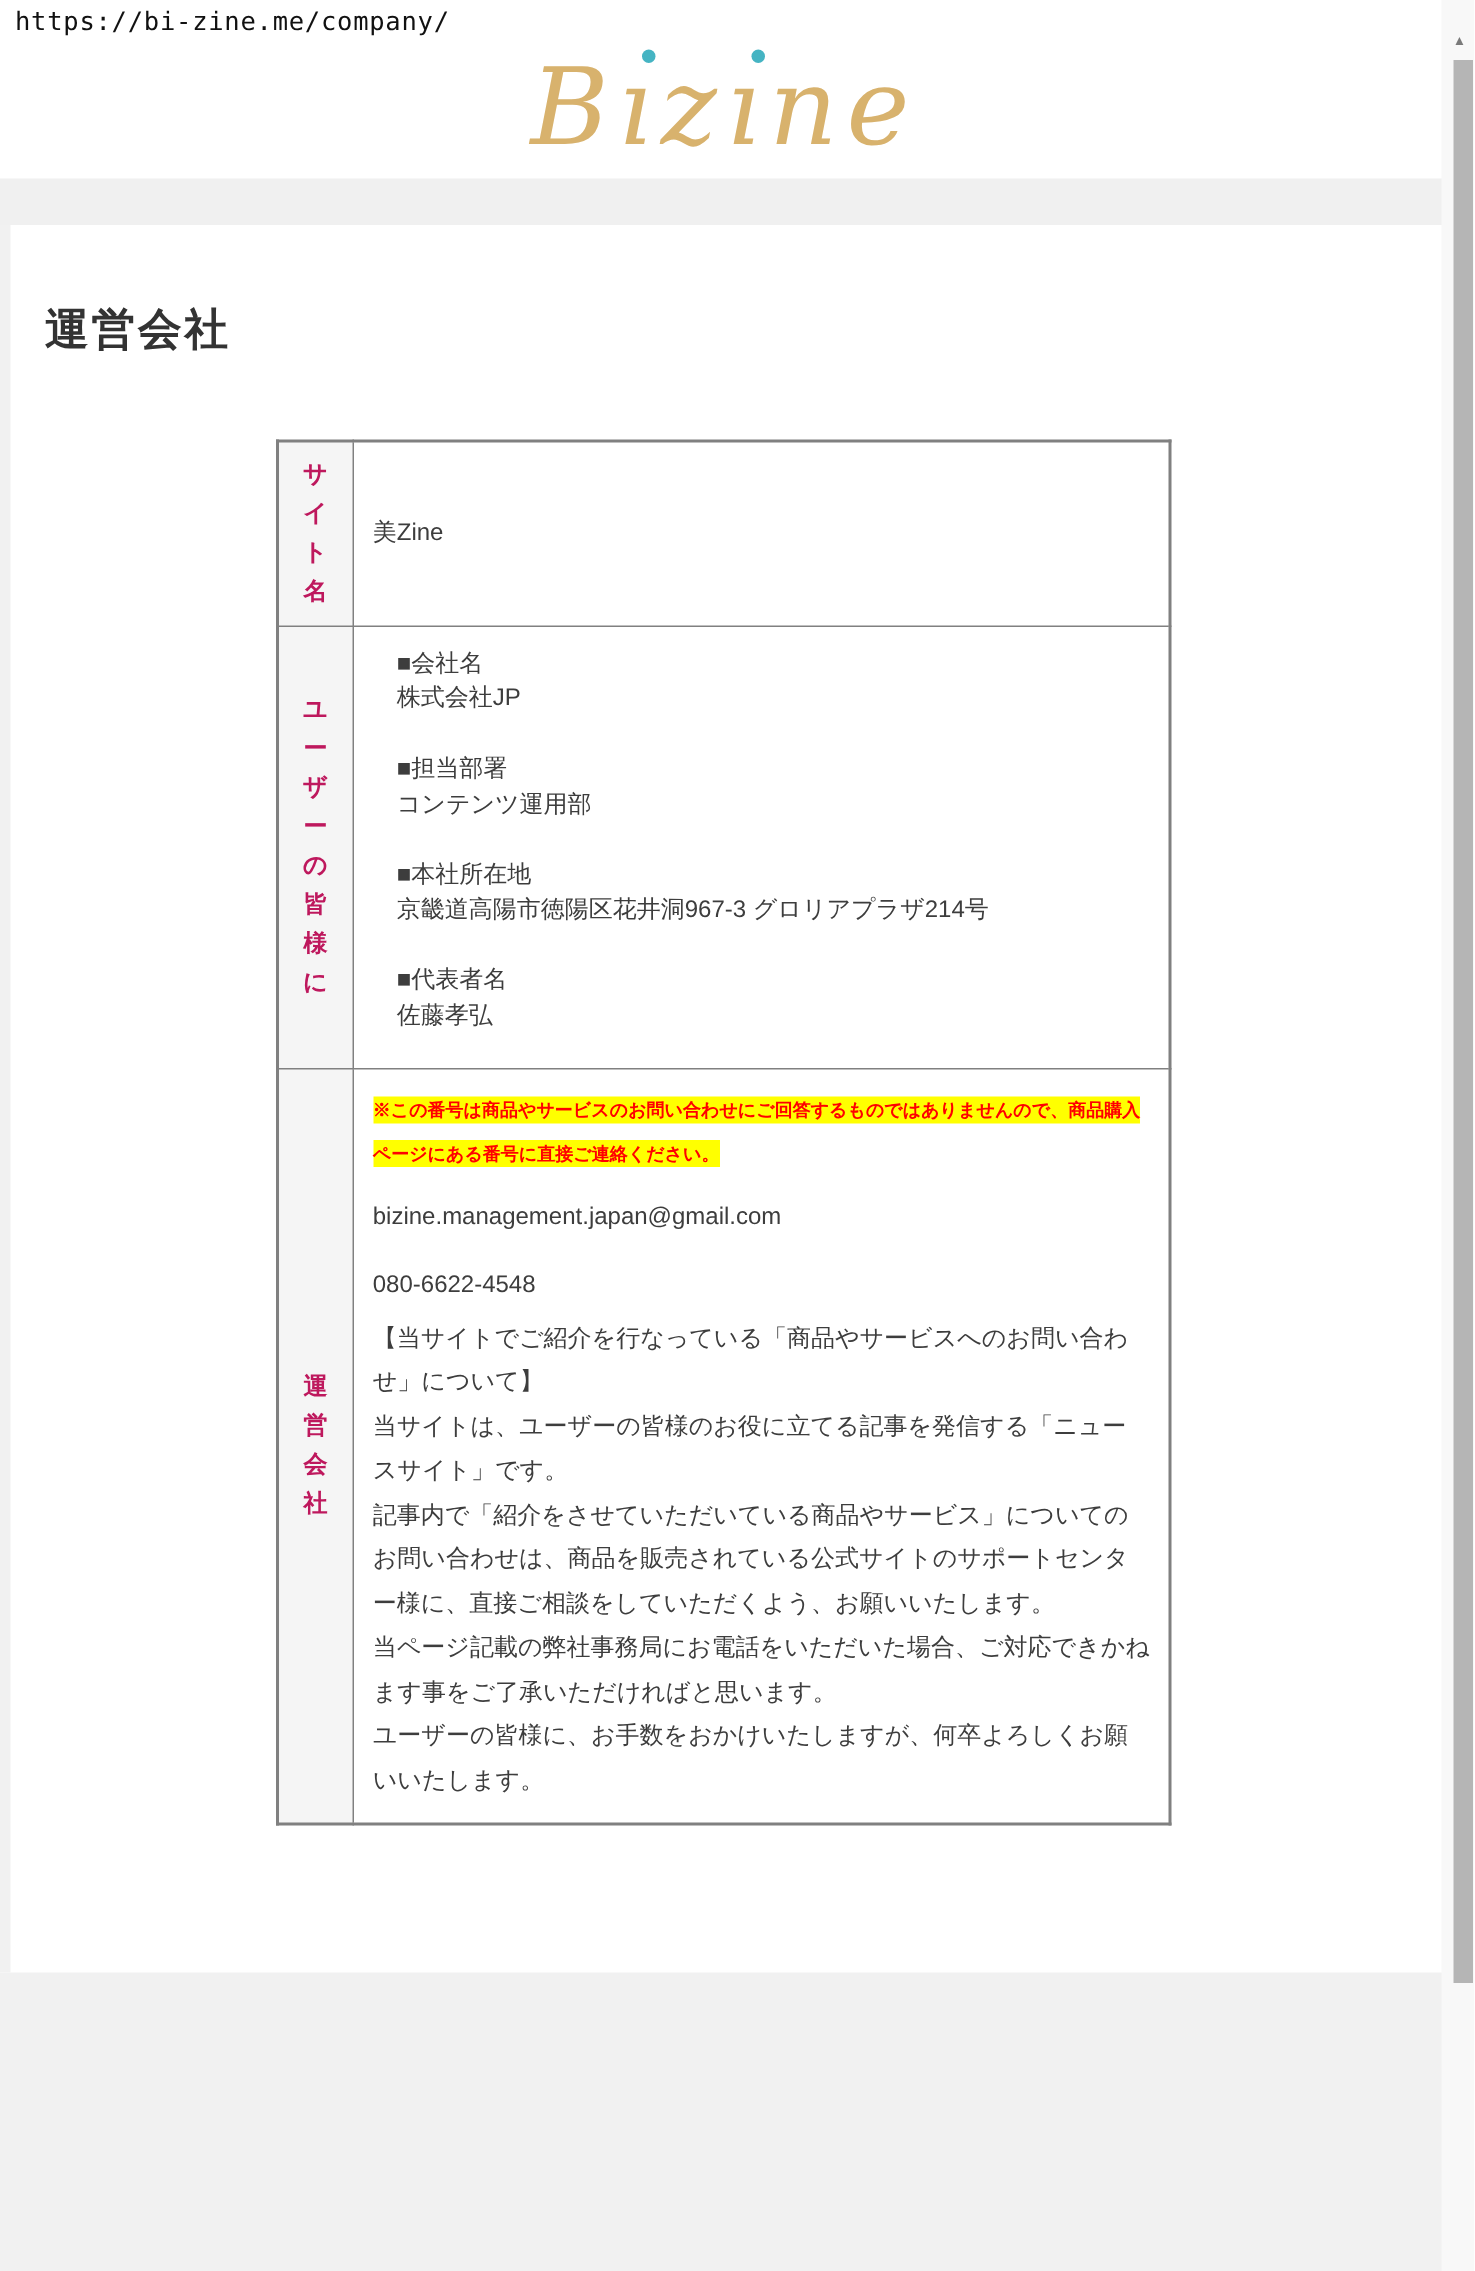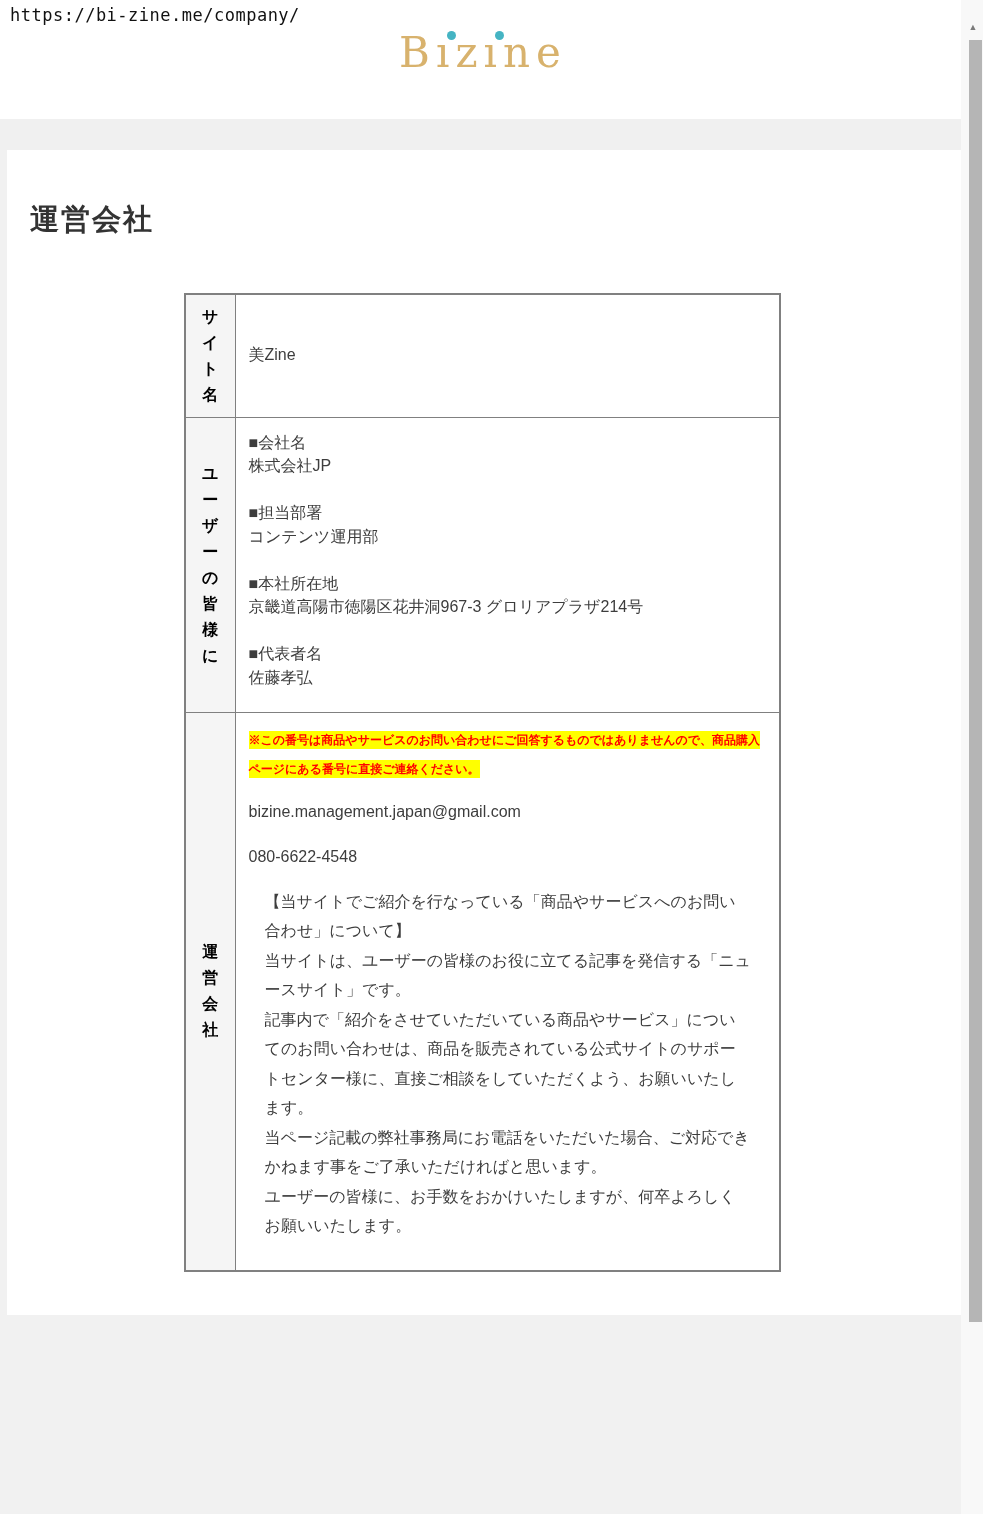--- a/index.html
+++ b/index.html
@@ -27,21 +27,22 @@
   .logo-wrap {
     position: absolute;
     left: 0;
     top: 26px;
     width: 966px;
     text-align: center;
   }
   .logo {
     display: inline-block;
     font-family: "DejaVu Serif", serif;
-    font-size: 42px;
+    font-style: italic;
+    font-size: 71px;
     color: var(--logo-gold);
     letter-spacing: 6px;
     line-height: 1.3;
   }
   .logo-char { position: relative; }
   .logo-i::after {
     content: "";
     position: absolute;
     top: 3px;
     left: 58%;
@@ -103,46 +104,46 @@
     background: var(--header-bg);
     vertical-align: middle;
   }
   .vlabel {
     width: 17px;
     margin: 0 auto;
     word-break: break-all;
     line-height: 26px;
     font-size: 16px;
     font-weight: bold;
-    color: #000000;
+    color: #be185d;
     text-align: center;
   }
   .company-table td {
     padding: 13px 12px 13px 13px;
     vertical-align: top;
     font-size: 16px;
     color: var(--text-gray);
   }
   td.site-name-cell { vertical-align: middle; }
   .row-site      th, .row-site      td { height: 123px; }
   .row-operator  th, .row-operator  td { height: 295px; }
   .row-contact   th, .row-contact   td { height: 464px; }
 
   .pre { white-space: pre-line; }
-  .company-info { line-height: 23.5px; }
+  .company-info { line-height: 23.5px; margin-left: 16px; }
 
   .notice-para { margin: 0 0 13px 0; line-height: 29px; font-weight: bold; font-size: 12px; }
   .notice-para span {
     background: var(--notice-bg);
     color: var(--notice-red);
     padding: 2px 0;
   }
   .contact-email { margin: 0 0 11px 0; line-height: 29px; }
   .contact-phone { margin: 16px 0 7px 0;  line-height: 29px; }
-  .contact-desc  { margin: 16px; line-height: 29.5px; }
+  .contact-desc  { margin: 0; line-height: 29.5px; }
 
   
   .scrollbar-track {
     position: absolute;
     right: 0;
     top: 0;
     width: 22px;
     height: 1514px;
     background: #f8f8f8;
   }

